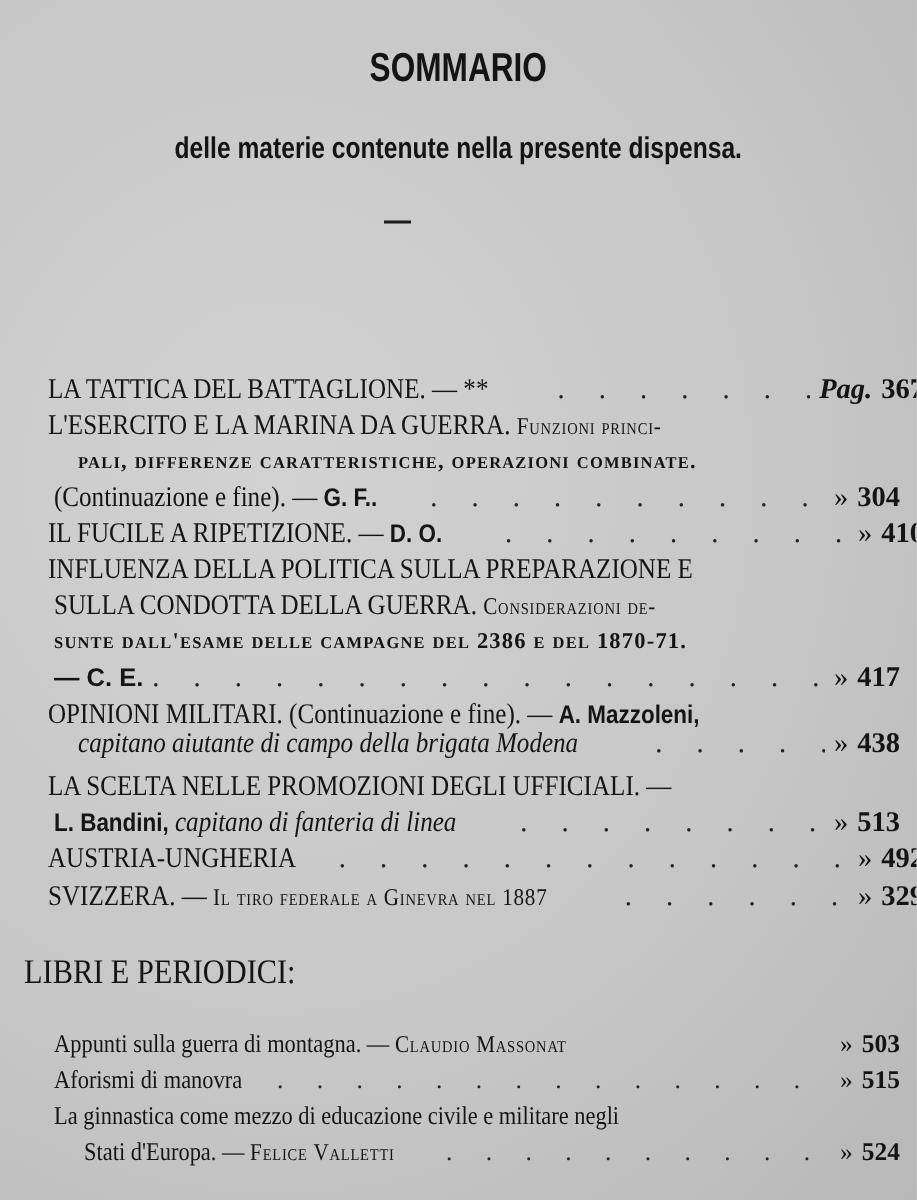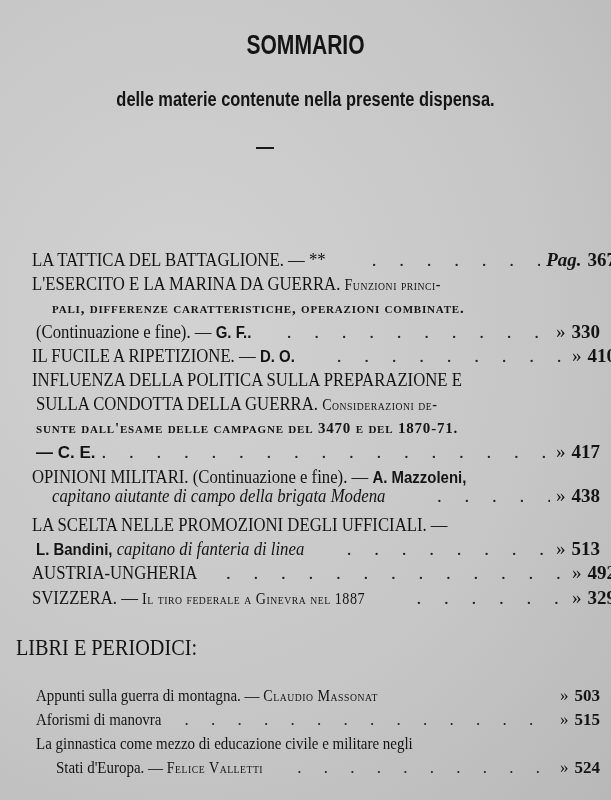--- a/index.html
+++ b/index.html
@@ -65,37 +65,37 @@
 
   <div class="line" style="top:272px">
     <span class="cond"><span>L'ESERCITO E LA MARINA DA GUERRA.</span> <span class="sc2">Funzioni princi-</span></span>
   </div>
   <div class="line ind" style="top:296px">
     <span class="sc">pali, differenze caratteristiche, operazioni combinate.</span>
   </div>
   <div class="line ind2" style="top:320px">
     <span class="cond"><span>(Continuazione e fine). —</span> <span class="auth">G. F..</span></span>
     <span class="dots">. . . . . . . . . . . . . . . . . . . . . . . . . . . . . . . . . . . .</span>
-    <span class="pg"><span class="q">»</span><span>330</span></span>
+    <span class="pg"><span class="q">»</span><span>304</span></span>
   </div>
 
   <div class="line" style="top:344px">
     <span class="cond"><span>IL FUCILE A RIPETIZIONE. —</span> <span class="auth">D. O.</span></span>
     <span class="dots">. . . . . . . . . . . . . . . . . . . . . . . . . . . . . . . . . . . .</span>
     <span class="pg"><span class="q">»</span><span>410</span></span>
   </div>
 
   <div class="line" style="top:368px">
     <span class="cond">INFLUENZA DELLA POLITICA SULLA PREPARAZIONE E</span>
   </div>
   <div class="line ind2" style="top:392px">
     <span class="cond"><span>SULLA CONDOTTA DELLA GUERRA.</span> <span class="sc2">Considerazioni de-</span></span>
   </div>
   <div class="line ind2" style="top:416px">
-    <span class="sc">sunte dall'esame delle campagne del 3470 e del 1870-71.</span>
+    <span class="sc">sunte dall'esame delle campagne del 2386 e del 1870-71.</span>
   </div>
   <div class="line ind2" style="top:440px">
     <span class="auth">— C. E.</span>
     <span class="dots">. . . . . . . . . . . . . . . . . . . . . . . . . . . . . . . . . . . .</span>
     <span class="pg"><span class="q">»</span><span>417</span></span>
   </div>
 
   <div class="line" style="top:465px">
     <span class="cond"><span>OPINIONI MILITARI.</span> <span>(Continuazione e fine). —</span> <span class="auth">A. Mazzoleni,</span></span>
   </div>

